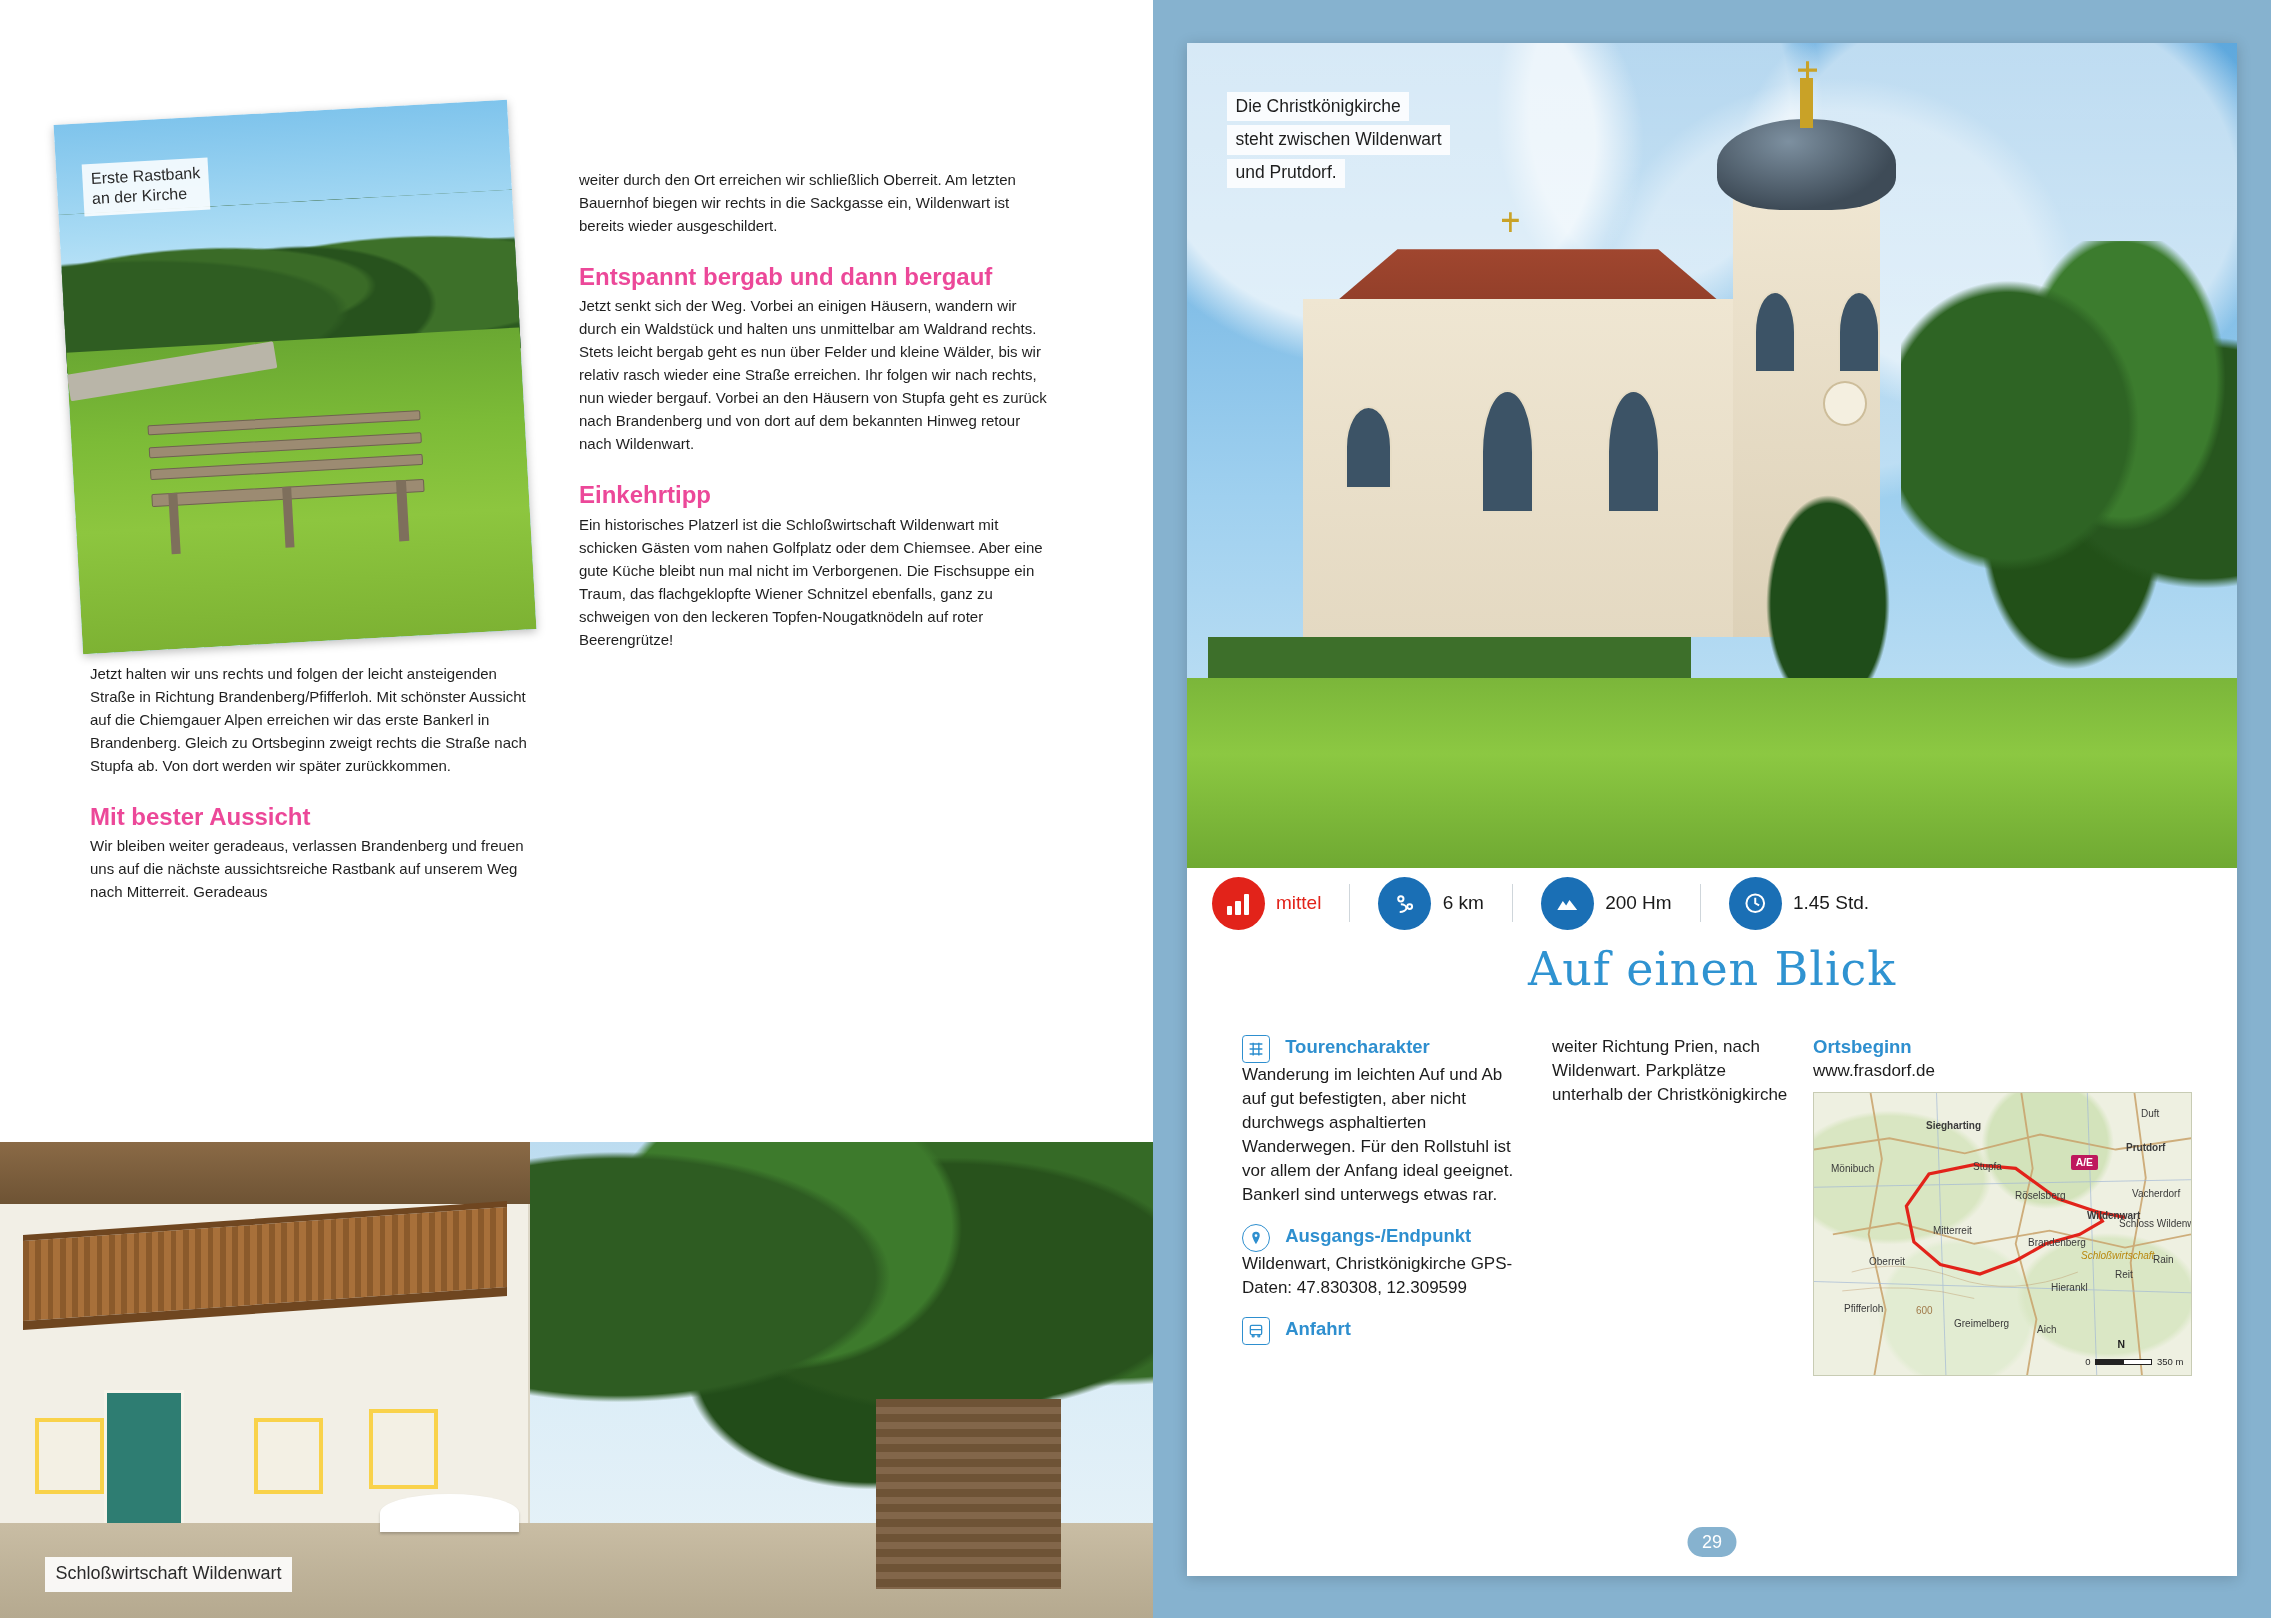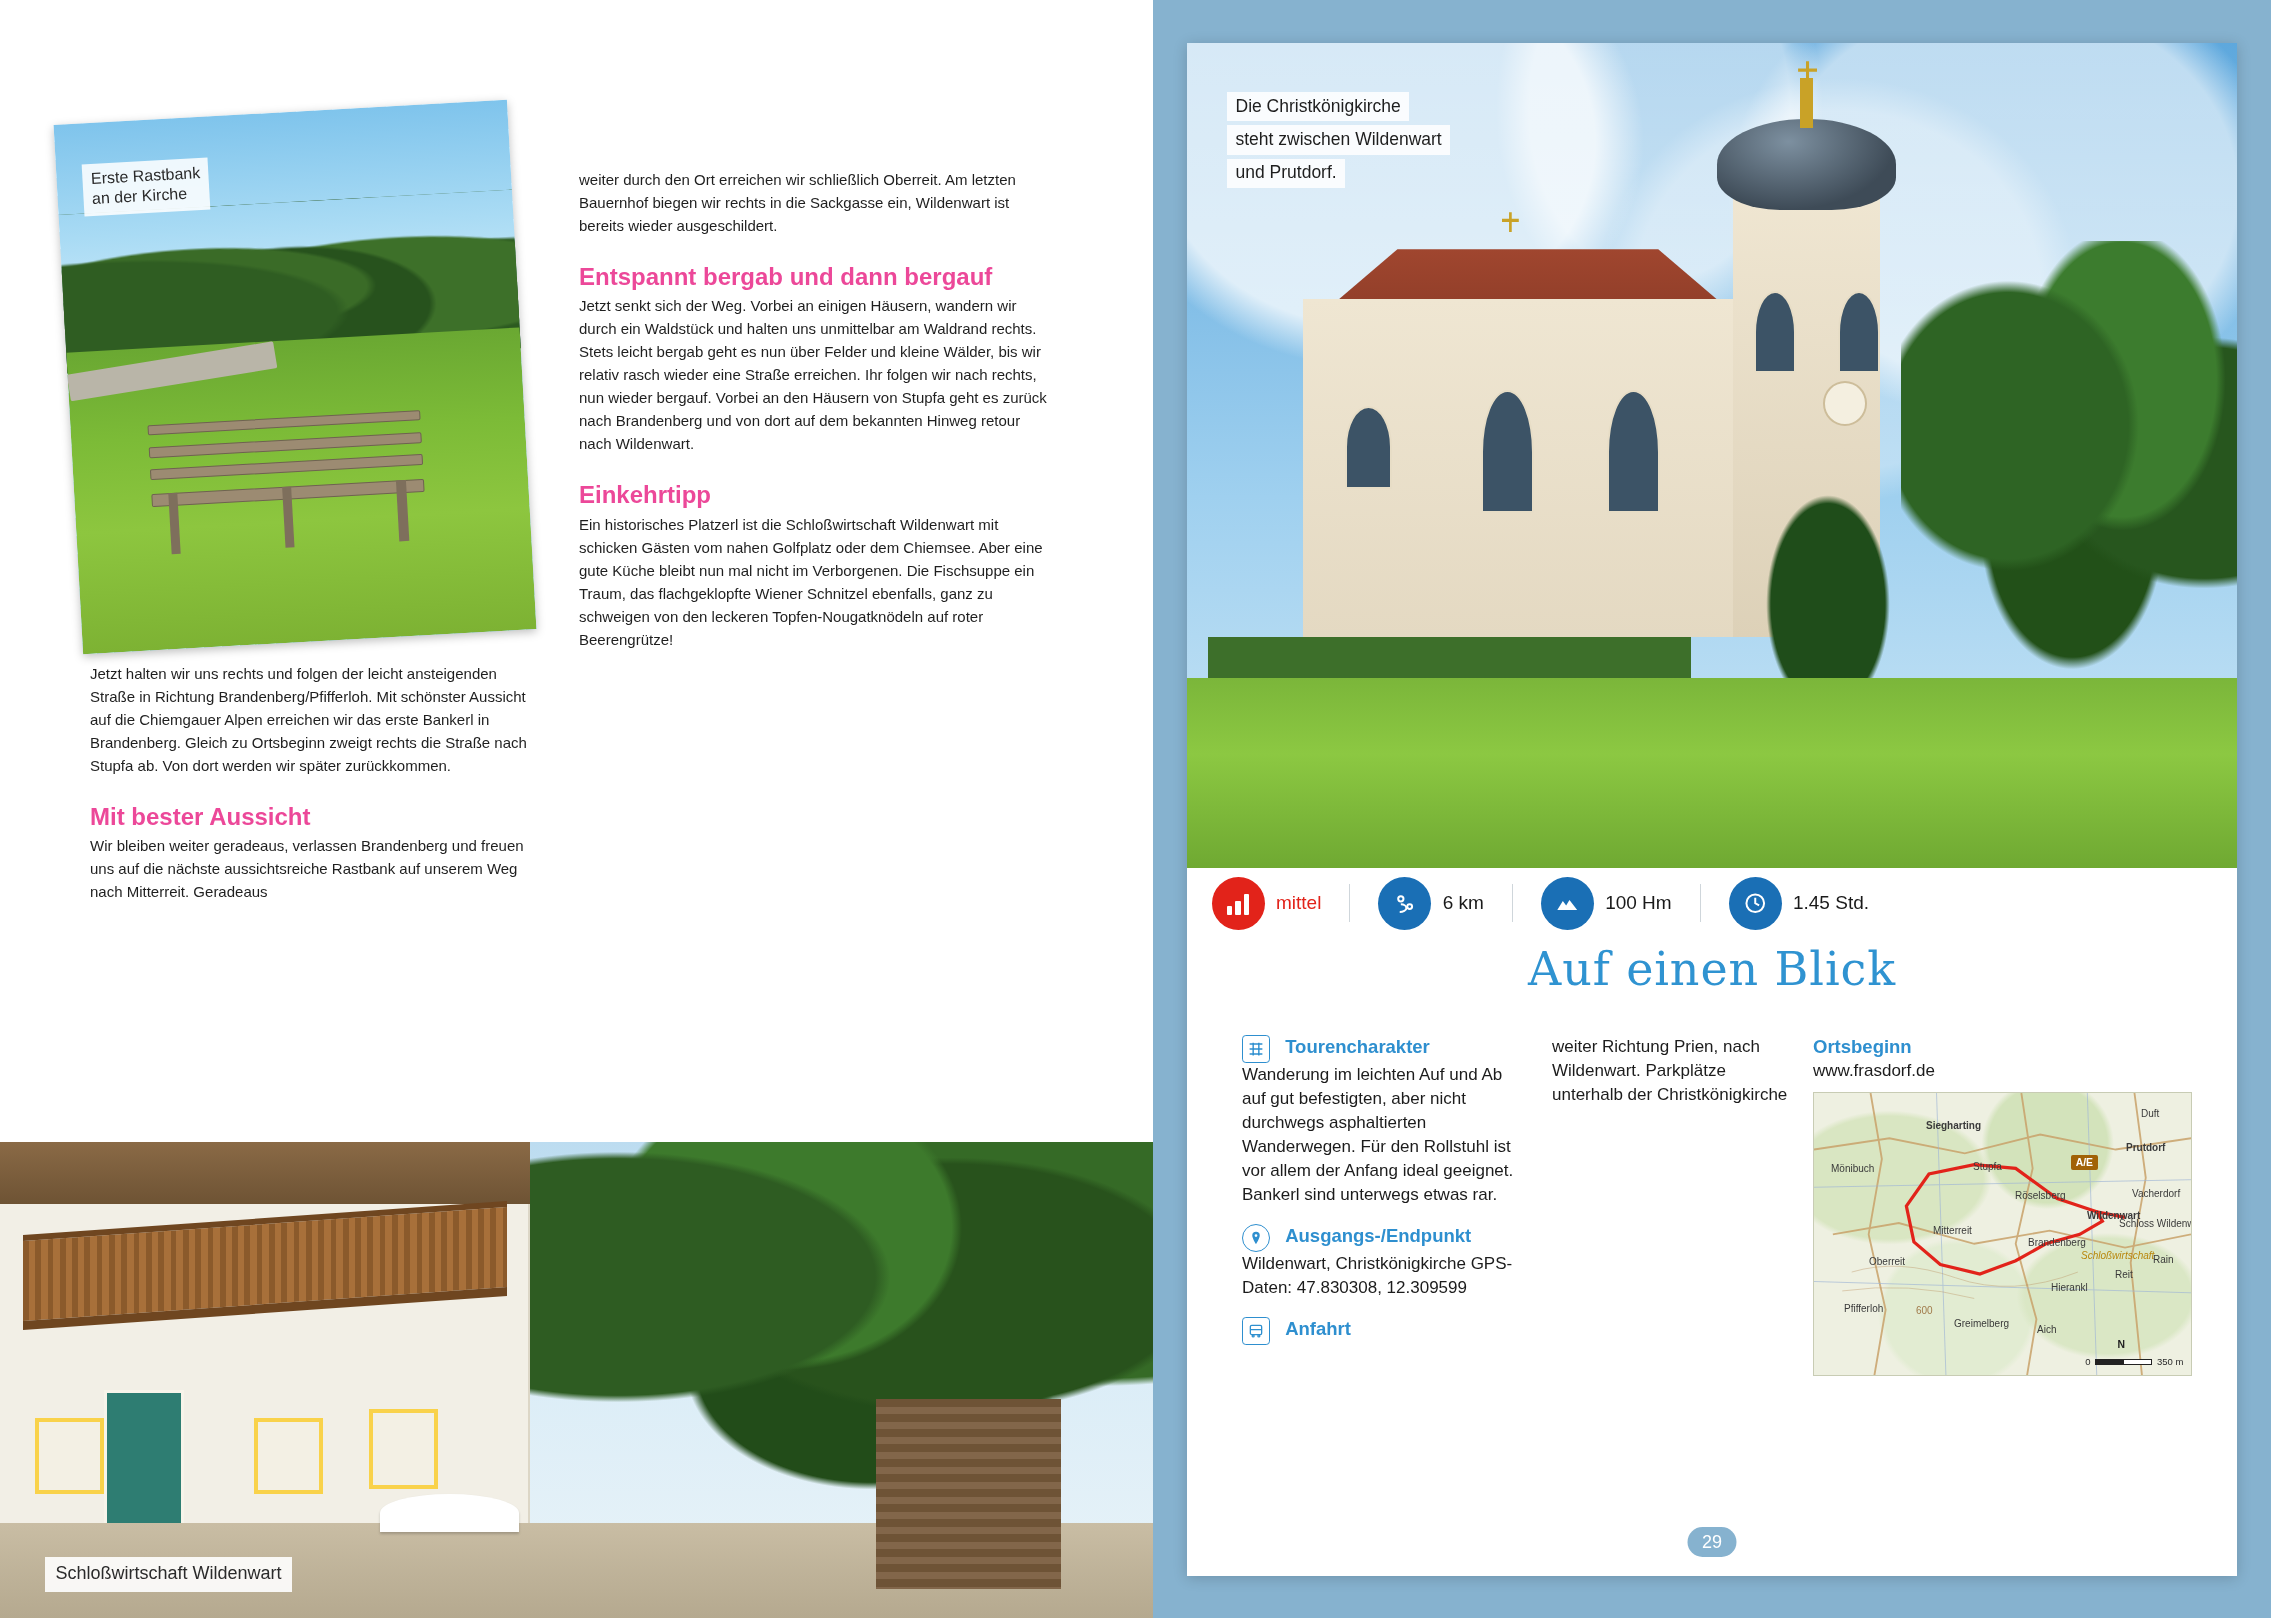--- a/index.html
+++ b/index.html
@@ -308,21 +308,21 @@
       radial-gradient(ellipse at 38% 78%, #e2ecd2 0 22%, transparent 24%),
       #eef0e1;
   }
   .map-roads { position:absolute; inset:0; }
   .map-label {
     position: absolute; font-size: 10px; color: #3a3a3a;
     white-space: nowrap;
   }
   .map-label.town { font-weight: 700; }
   .map-ae {
-    position: absolute; background: #a16207; color: #fff;
+    position: absolute; background: #be185d; color: #fff;
     font-size: 10.4px; font-weight: 700; padding: 1.9px 4.7px; border-radius: 1.9px;
   }
   .map-scale {
     position: absolute; right: 7.6px; bottom: 7.6px;
     font-size: 9.5px; color: #2a2a2a; display: flex; align-items: center; gap: 4.7px;
   }
   .map-scale .bar {
     width: 57px; height: 5.7px;
     background: linear-gradient(90deg, #222 0 50%, #fff 50% 100%);
     border: 0.9px solid #222;
@@ -457,21 +457,21 @@
           <span class="info-label">6 km</span>
         </div>
         <div class="info-sep"></div>
 
         <div class="info-item">
           <div class="info-circle ic-blue">
             <svg width="26.5" height="26.5" viewBox="0 0 24 24" fill="#fff">
               <path d="M3 18l5-8 3 4 3-5 7 9z"></path>
             </svg>
           </div>
-          <span class="info-label">100 Hm</span>
+          <span class="info-label">200 Hm</span>
         </div>
         <div class="info-sep"></div>
 
         <div class="info-item">
           <div class="info-circle ic-blue">
             <svg width="26.5" height="26.5" viewBox="0 0 24 24" fill="none" stroke="#fff" stroke-width="1.8">
               <circle cx="12" cy="12" r="8"></circle>
                 <path d="M12 7v5l3.5 2"></path>
             </svg>
           </div>

